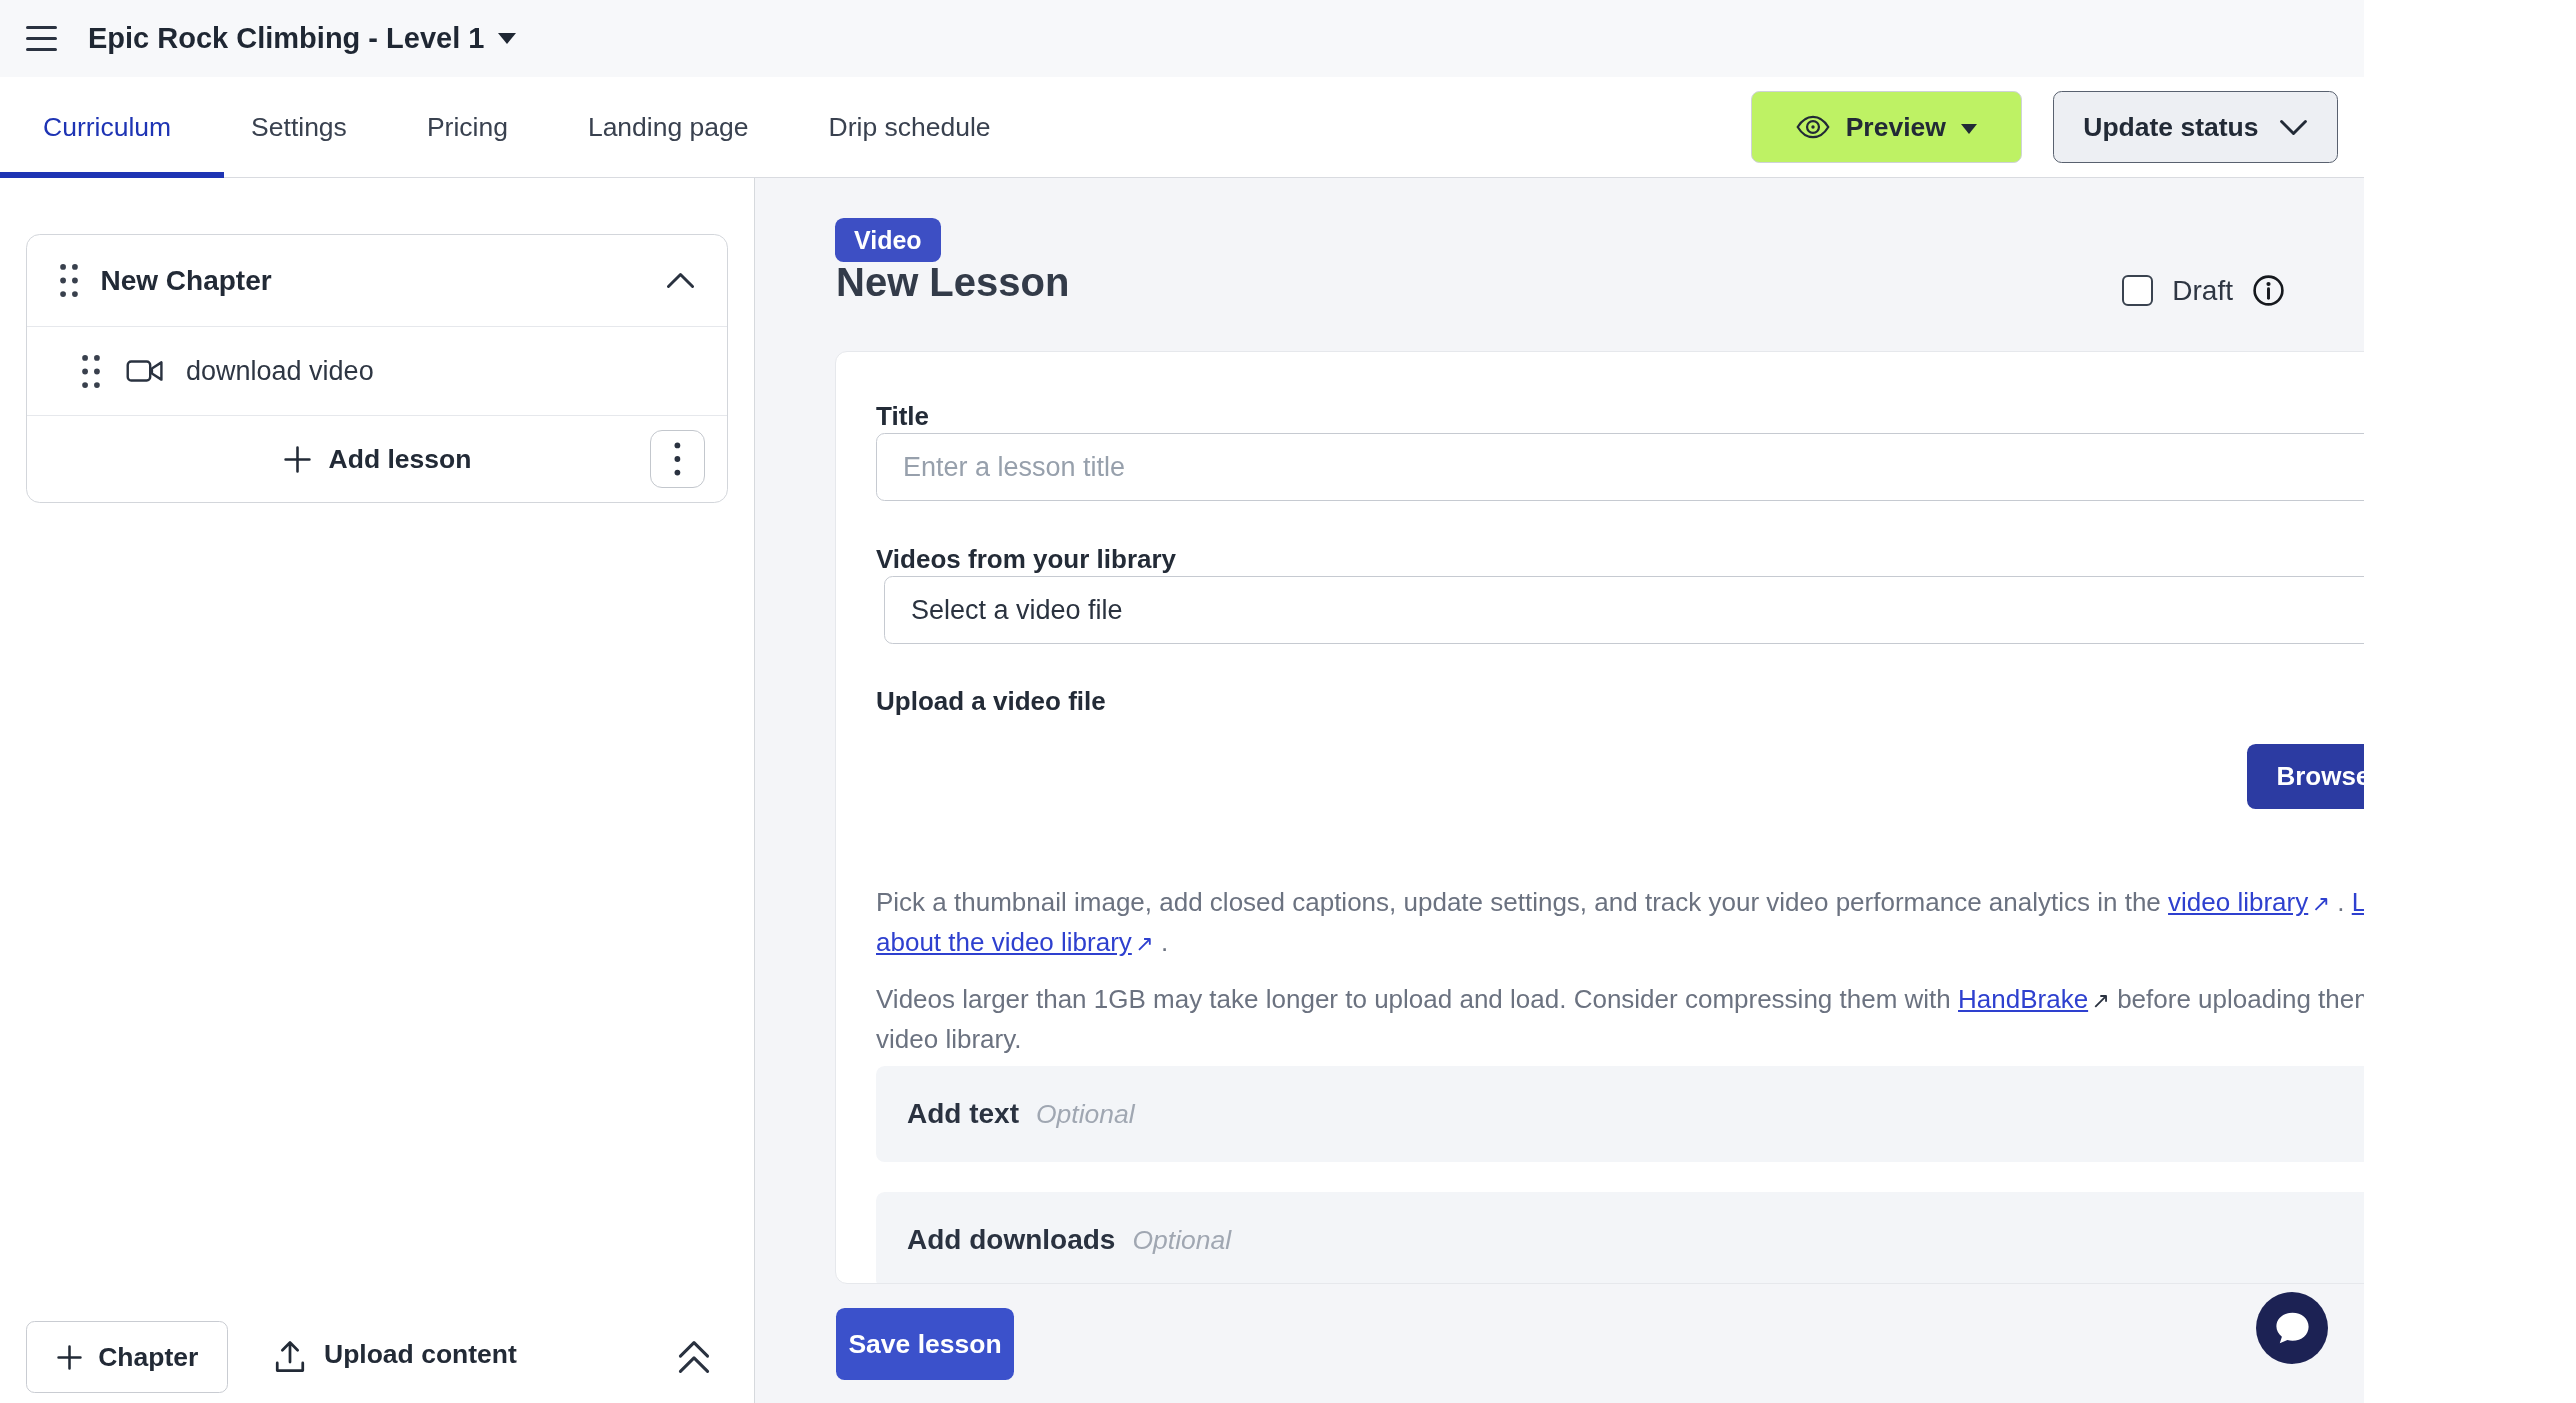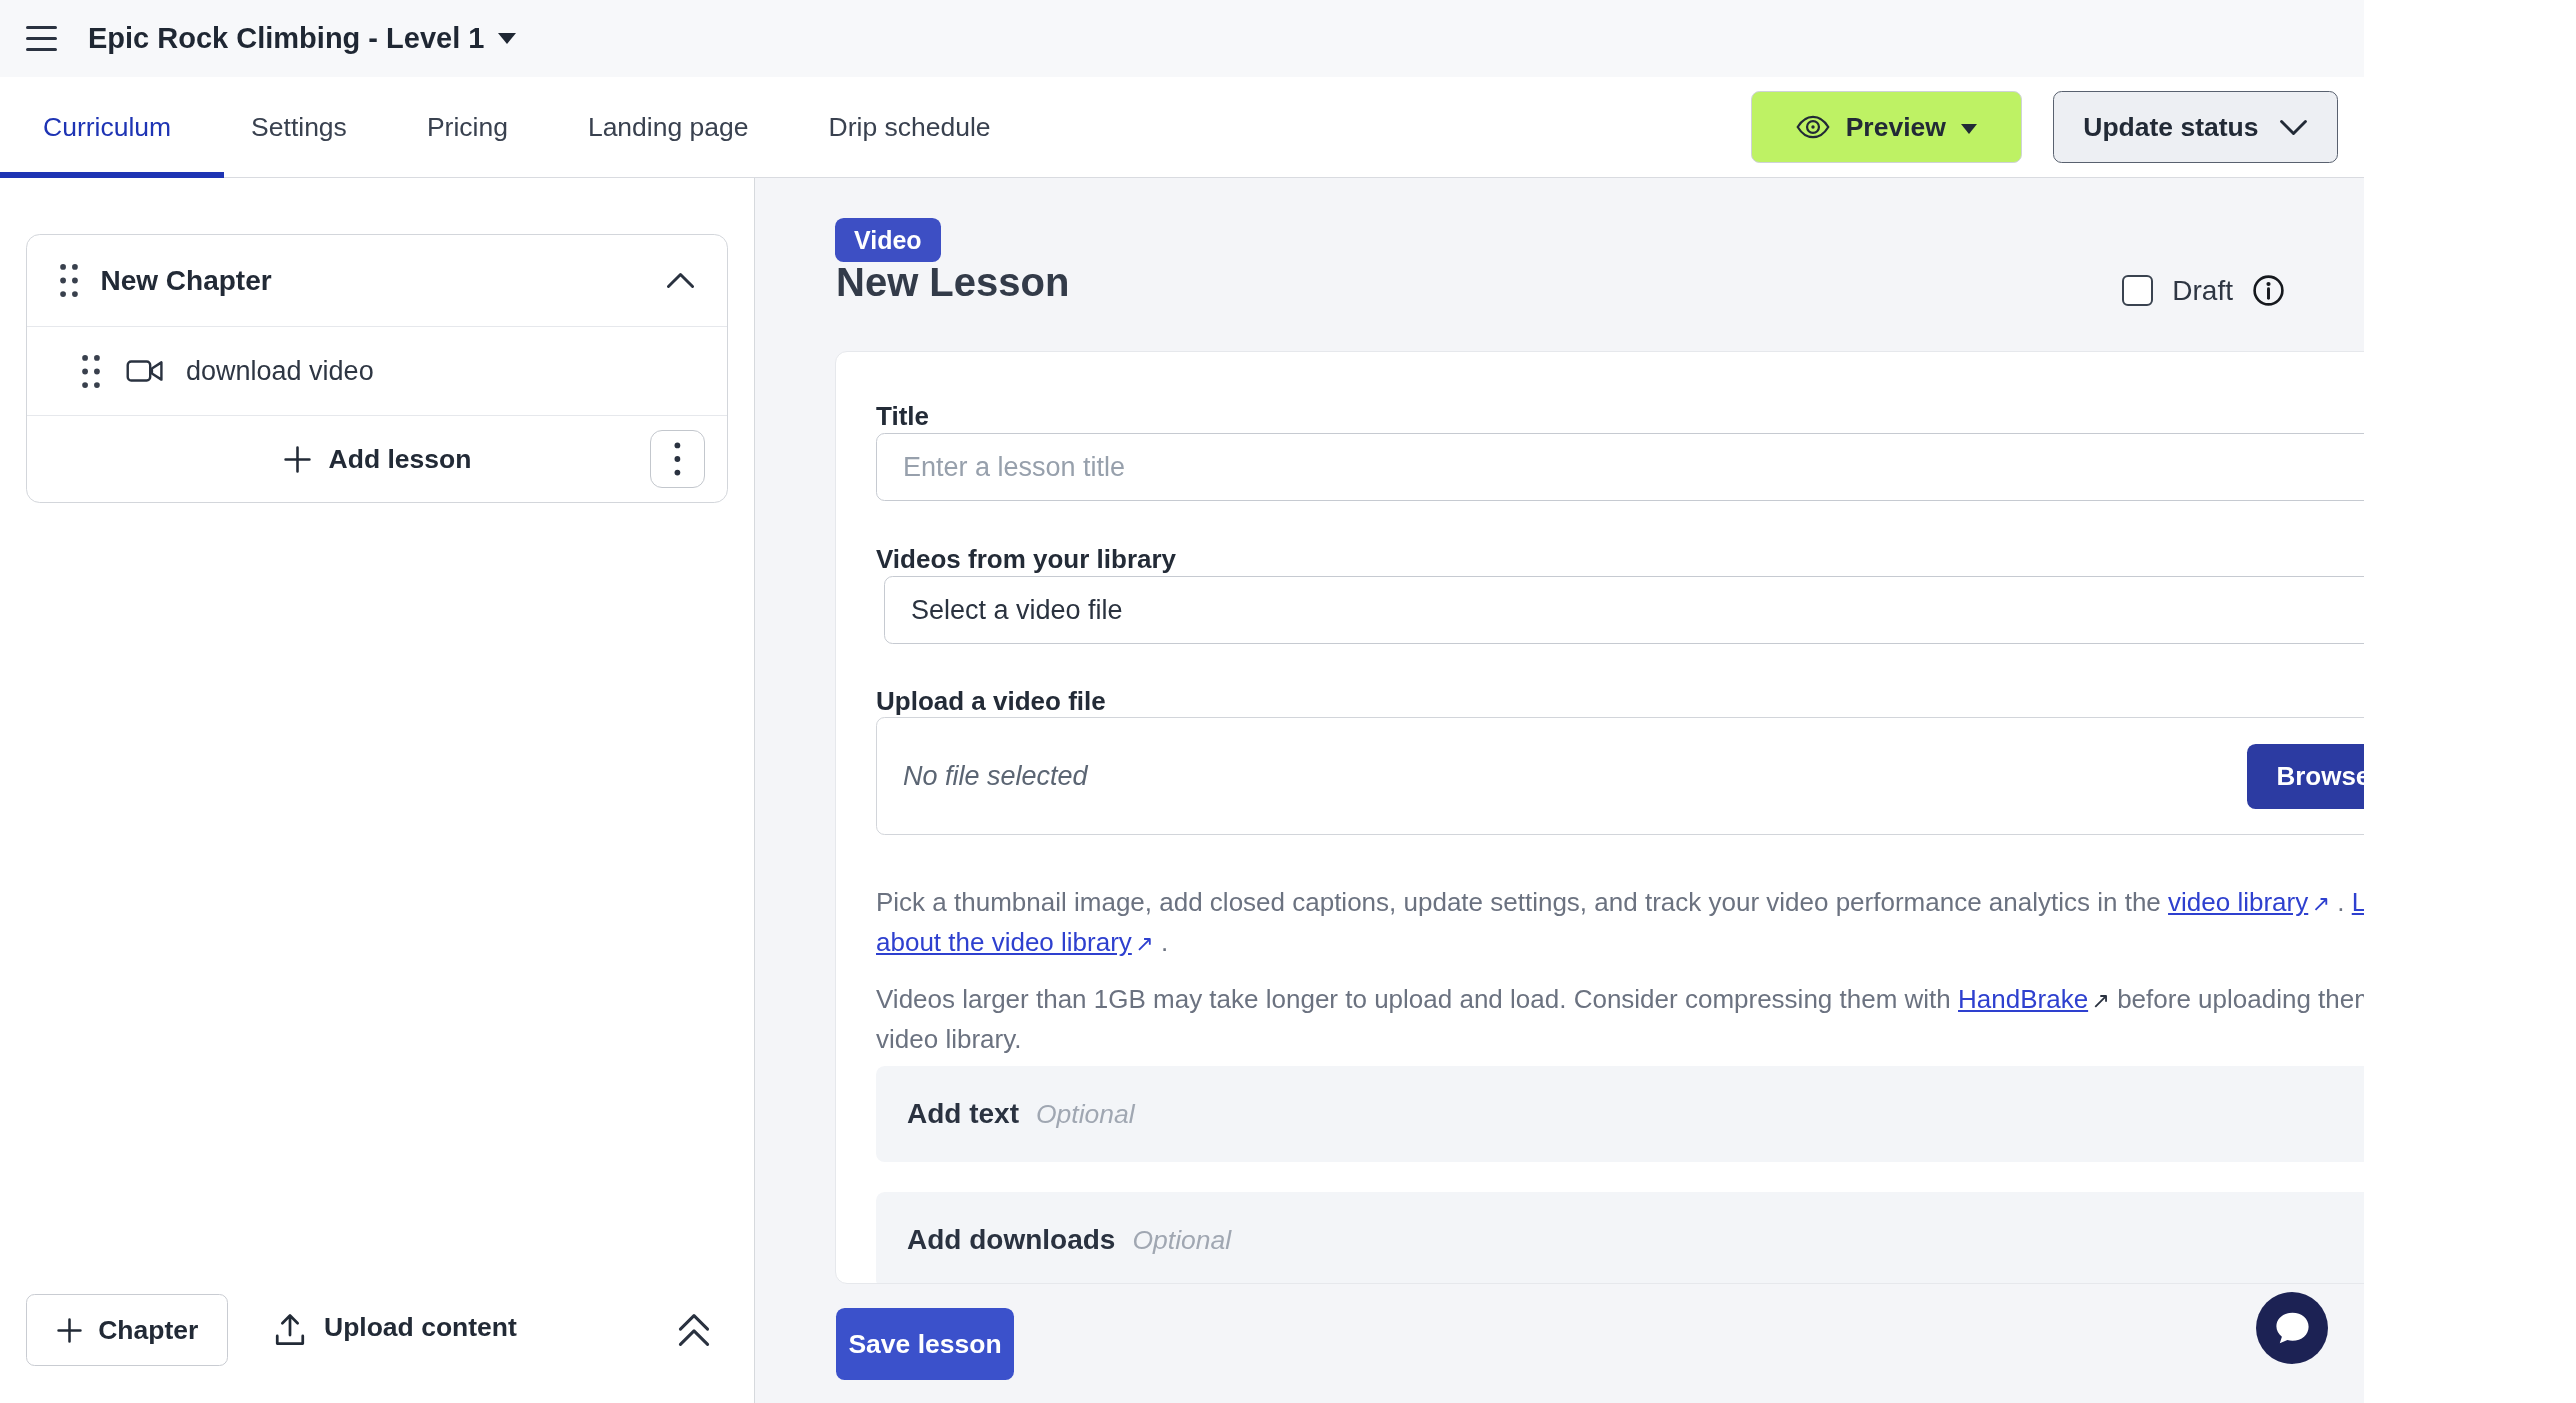--- a/index.html
+++ b/index.html
@@ -33,21 +33,21 @@
   .chapter-card{position:absolute;left:26px;top:56px;width:702px;background:#fff;border:1.7px solid #d3d6db;border-radius:13.7px;overflow:hidden;}
   .chapter-row{height:92px;display:flex;align-items:center;padding:0 31px;border-bottom:1.7px solid #e6e8ec;}
   .chapter-row:last-child{border-bottom:none;}
   .chapter-name{font-size:28px;font-weight:700;color:#222a36;margin-left:20.5px;flex:1;}
   .lesson-row{padding-left:53px;height:89px;}
   .lesson-name{font-size:27px;color:#2e3643;margin-left:22px;}
   .addlesson-row{height:86px;justify-content:center;position:relative;}
   .addlesson{display:flex;align-items:center;gap:17px;font-size:26.5px;font-weight:700;color:#222a36;cursor:pointer;}
   .kebab-btn{position:absolute;right:22px;top:50%;transform:translateY(-50%);width:55px;height:58px;border:1.7px solid #c3c7cd;
              border-radius:12px;display:flex;align-items:center;justify-content:center;cursor:pointer;background:#fff;}
-  .sidebar-footer{position:absolute;left:0;right:0;bottom:37px;height:74px;display:flex;align-items:center;padding:0 26px;}
+  .sidebar-footer{position:absolute;left:0;right:0;bottom:10px;height:74px;display:flex;align-items:center;padding:0 26px;}
   .btn-chapter{background:#fff;border:1.7px solid #c9ccd2;padding:0 29px;height:72px;width:202px;}
   .upload-content{display:flex;align-items:flex-start;gap:17px;margin-left:45px;font-size:26.5px;font-weight:700;color:#222a36;cursor:pointer;}
   .collapse-all{position:absolute;right:41px;top:50%;transform:translateY(-50%);cursor:pointer;display:flex;}
   
   .main{flex:1;background:#f4f5f8;position:relative;}
   .type-badge{position:absolute;left:80px;top:40px;background:var(--brand-badge,#3d4fc4);color:#fff;
               font-size:25px;font-weight:700;padding:7.7px 19px;border-radius:8.6px;}
   .lesson-heading{position:absolute;left:81px;top:82px;font-size:40px;font-weight:600;color:#333b49;}
   .draft-row{position:absolute;right:79px;top:96px;display:flex;align-items:center;gap:19px;}
   .draft-checkbox{width:31px;height:31px;border:2.6px solid #3a4350;border-radius:6px;background:#fff;cursor:pointer;}
@@ -247,23 +247,20 @@
         <div class="field-label" style="top:49px;">Title</div>
         <input class="text-input" type="text" placeholder="Enter a lesson title" style="">
 
         <div class="field-label" style="top:192px;">Videos from your library</div>
         <div class="select-box">
           <span>Select a video file</span>
           <span class="select-caret"></span>
         </div>
 
         <div class="field-label" style="top:334px;">Upload a video file</div>
-        <div class="upload-box">
-          <span class="no-file">No file selected</span>
-        </div>
         <button class="btn-browse">Browse files</button>
 
         <p class="help-text" style="top:505px;">
           <span>Pick a thumbnail image, add closed captions, update settings, and track your video performance analytics in the </span><a><span>video library</span><span class="ext-arrow">↗</span></a><span> . </span><a><span>Learn more about the video library</span><span class="ext-arrow">↗</span></a><span> .</span>
         </p>
 
         <p class="help-text" style="top:602px;">
           <span>Videos larger than 1GB may take longer to upload and load. Consider compressing them with </span><a><span>HandBrake</span></a><span class="ext-arrow ext-dark">↗</span><span> before uploading them to the video library.</span>
         </p>
 

